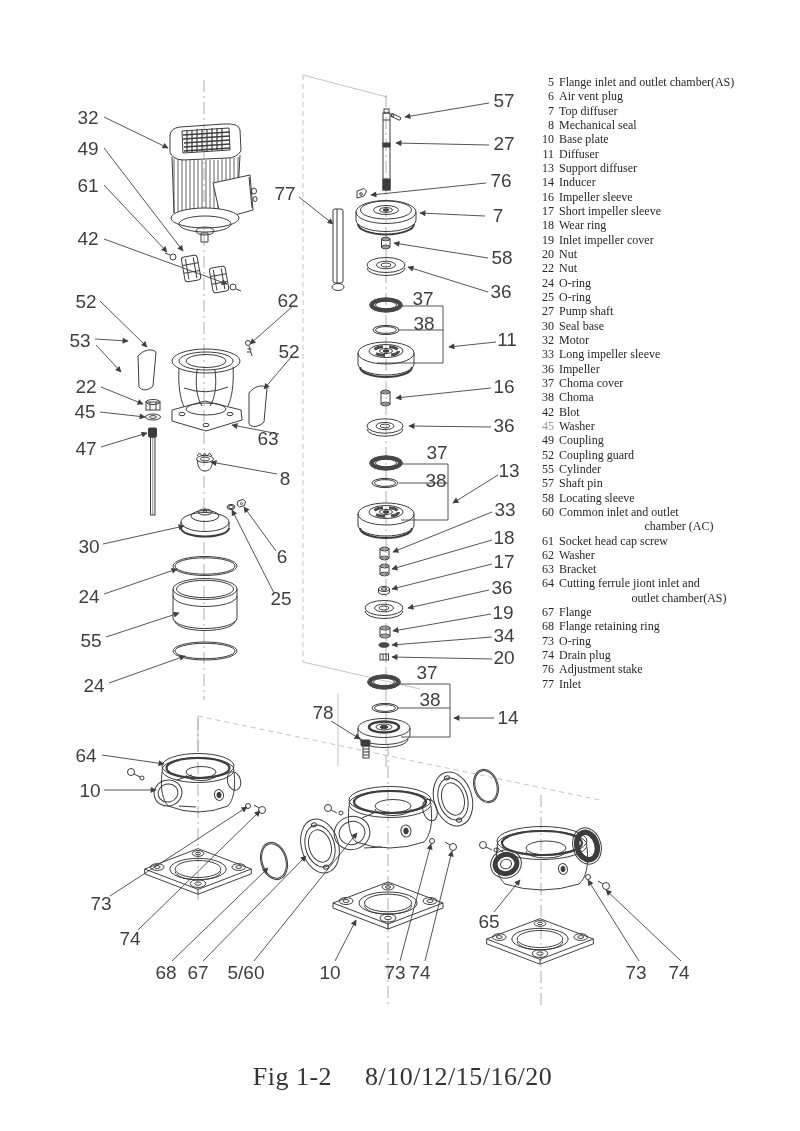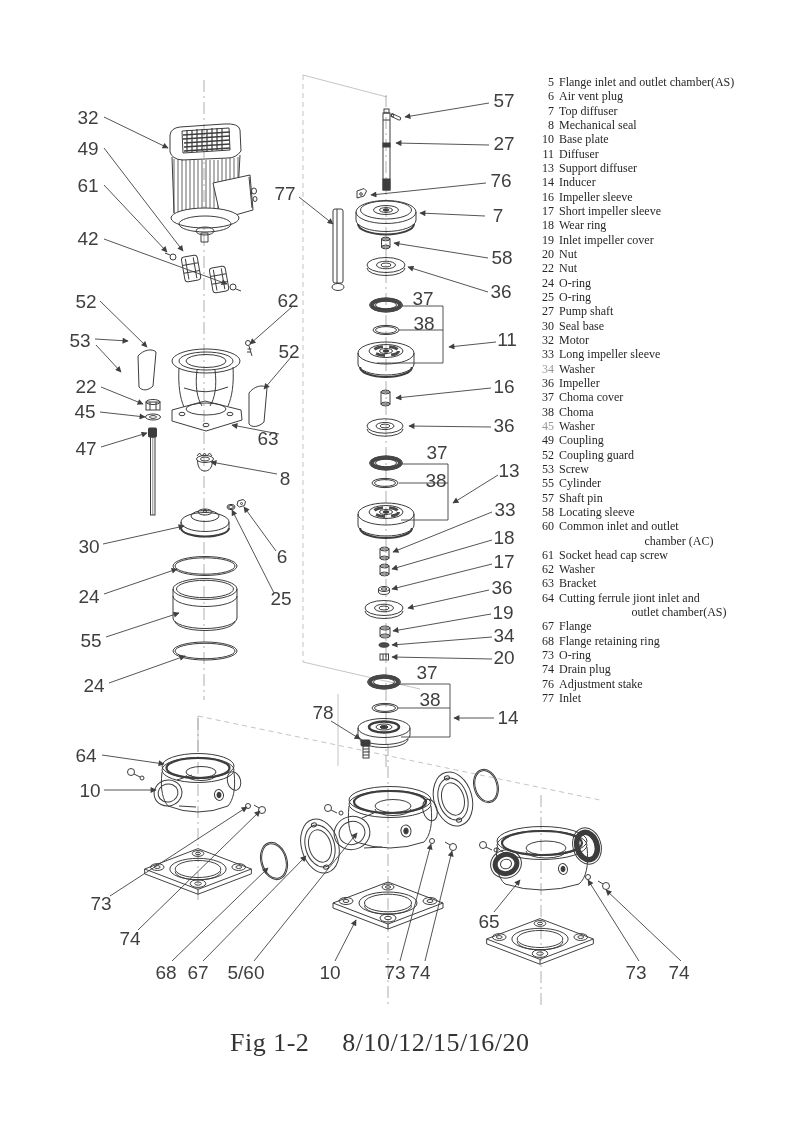--- a/index.html
+++ b/index.html
@@ -8,21 +8,21 @@
   .stage{position:absolute;inset:0;}
   svg.drawing{position:absolute;left:0;top:0;}
   
   ul.parts{position:absolute;left:533px;top:71px;width:262px;margin:4px;padding:0;
            list-style:none;font-size:12px;line-height:14.33px;color:#262626;font-family:Liberation Serif, serif;}
   ul.parts li{display:block;}
   .pnum{display:inline-block;width:17px;text-align:right;margin-right:5px;}
   .pnum.dim{color:#979797;}
   .pcont{padding-left:22px;text-align:center;}
   
-  .caption{position:absolute;left:230px;top:1028px;width:345px;text-align:left;
+  .caption{position:absolute;left:230px;top:1062px;width:345px;text-align:center;
            font-size:26px;letter-spacing:0.5px;color:#343434;white-space:nowrap;}
   .caption .models{margin-left:26px;}
   
   #callout-layer text{font-family:"Liberation Sans", sans-serif;font-size:19px;
            fill:#3f3f3f;text-anchor:middle;dominant-baseline:central;}
   
   .ink{stroke:#3d3d3d;fill:none;stroke-width:1;}
   .ld {stroke:#424242;fill:none;stroke-width:0.9;}
   .lt {stroke:#b5b5b5;fill:none;stroke-width:0.8;}
   .cl {stroke:#9b9b9b;fill:none;stroke-width:0.8;stroke-dasharray:12 4 2 4;}
@@ -584,28 +584,27 @@
       <li><span class="pnum">18</span><span class="plabel">Wear ring</span></li>
       <li><span class="pnum">19</span><span class="plabel">Inlet impeller cover</span></li>
       <li><span class="pnum">20</span><span class="plabel">Nut</span></li>
       <li><span class="pnum">22</span><span class="plabel">Nut</span></li>
       <li><span class="pnum">24</span><span class="plabel">O-ring</span></li>
       <li><span class="pnum">25</span><span class="plabel">O-ring</span></li>
       <li><span class="pnum">27</span><span class="plabel">Pump shaft</span></li>
       <li><span class="pnum">30</span><span class="plabel">Seal base</span></li>
       <li><span class="pnum">32</span><span class="plabel">Motor</span></li>
       <li><span class="pnum">33</span><span class="plabel">Long impeller sleeve</span></li>
-      <li><span class="pnum dim">34</span><span class="plabel">Washer</span></li>
       <li><span class="pnum">36</span><span class="plabel">Impeller</span></li>
       <li><span class="pnum">37</span><span class="plabel">Choma cover</span></li>
       <li><span class="pnum">38</span><span class="plabel">Choma</span></li>
+      <li><span class="pnum">42</span><span class="plabel">Blot</span></li>
       <li><span class="pnum dim">45</span><span class="plabel">Washer</span></li>
       <li><span class="pnum">49</span><span class="plabel">Coupling</span></li>
       <li><span class="pnum">52</span><span class="plabel">Coupling guard</span></li>
-      <li><span class="pnum">53</span><span class="plabel">Screw</span></li>
       <li><span class="pnum">55</span><span class="plabel">Cylinder</span></li>
       <li><span class="pnum">57</span><span class="plabel">Shaft pin</span></li>
       <li><span class="pnum">58</span><span class="plabel">Locating sleeve</span></li>
       <li><span class="pnum">60</span><span class="plabel">Common inlet and outlet</span><div class="pcont">chamber (AC)</div></li>
       <li><span class="pnum">61</span><span class="plabel">Socket head cap screw</span></li>
       <li><span class="pnum">62</span><span class="plabel">Washer</span></li>
       <li><span class="pnum">63</span><span class="plabel">Bracket</span></li>
       <li><span class="pnum">64</span><span class="plabel">Cutting ferrule jiont inlet and</span><div class="pcont">outlet chamber(AS)</div></li>
       <li><span class="pnum">67</span><span class="plabel">Flange</span></li>
       <li><span class="pnum">68</span><span class="plabel">Flange retaining ring</span></li>

